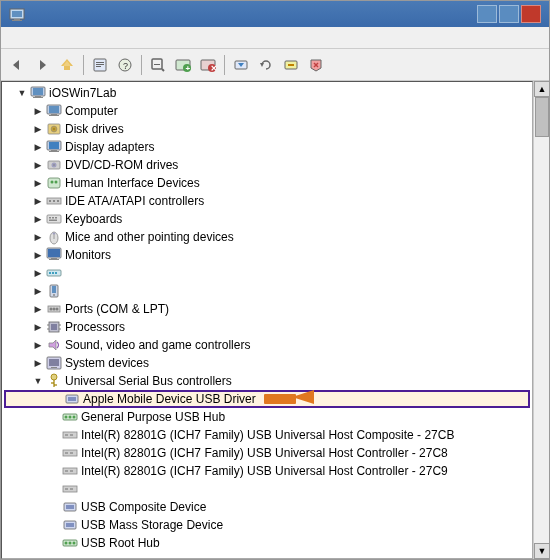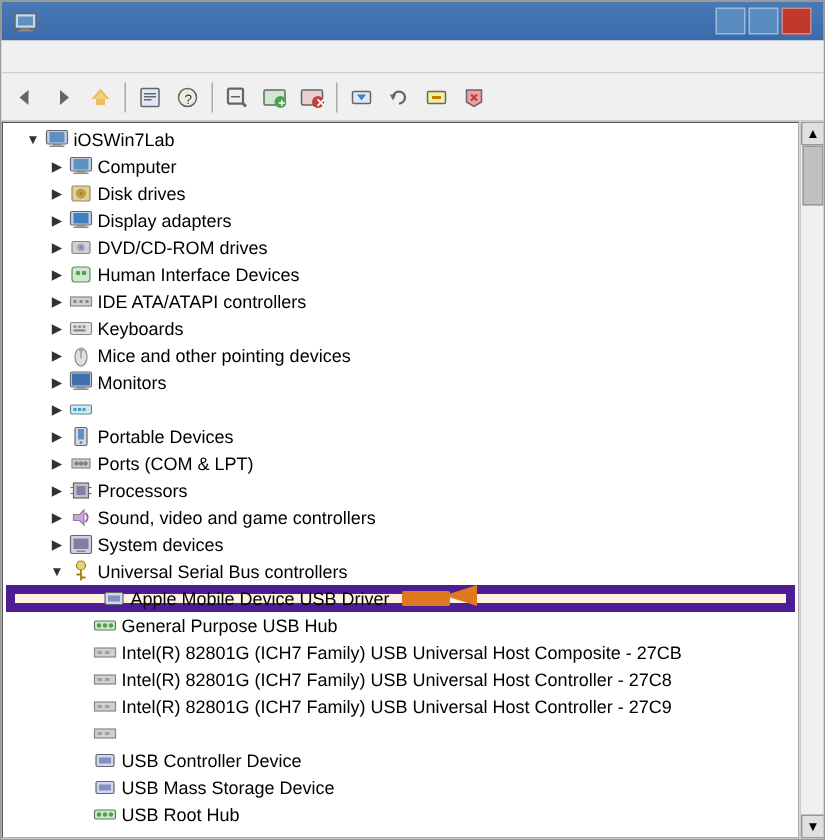--- a/index.html
+++ b/index.html
@@ -153,21 +153,21 @@
     .tree-item {
       display: flex;
       align-items: center;
       padding: 1px 2px;
       cursor: pointer;
       white-space: nowrap;
       height: 18px;
     }
     .tree-item.highlighted {
       background: #fff3e0;
-      border: 6px solid #4c1d95;
+      border: 2px solid #4c1d95;
     }
     .tree-arrow {
       width: 16px;
       height: 16px;
       display: inline-flex;
       align-items: center;
       justify-content: center;
       font-size: 9px;
       color: #333;
       flex-shrink: 0;
@@ -453,21 +453,20 @@
         <div class="tree-item">
     <span style="width:24px;display:inline-block;flex-shrink:0"></span>
     <span class="tree-arrow">▶</span>
     <span class="tree-icon">
             <svg width="16" height="16" viewBox="0 0 16 16">
               <rect x="4" y="2" width="8" height="12" rx="1" fill="#d0d8e8" stroke="#666" stroke-width="0.8"></rect>
               <rect x="6" y="3" width="4" height="7" fill="#6090c0"></rect>
               <circle cx="8" cy="12" r="1" fill="#888"></circle>
             </svg>
           </span>
-    <span class="tree-label">Portable Devices</span>
 
   </div>
         <div class="tree-item">
     <span style="width:24px;display:inline-block;flex-shrink:0"></span>
     <span class="tree-arrow">▶</span>
     <span class="tree-icon">
             <svg width="16" height="16" viewBox="0 0 16 16">
               <rect x="2" y="5" width="12" height="6" fill="#d0d0d0" stroke="#888" stroke-width="0.8"></rect>
               <circle cx="5" cy="8" r="1.5" fill="#808080"></circle>
               <circle cx="8" cy="8" r="1.5" fill="#808080"></circle>
@@ -621,21 +620,21 @@
   </div>
         <div class="tree-item">
     <span style="width:40px;display:inline-block;flex-shrink:0"></span>
     <span style="width:16px;display:inline-block"></span>
     <span class="tree-icon">
             <svg width="16" height="16" viewBox="0 0 16 16">
               <rect x="2" y="4" width="12" height="8" rx="1" fill="#d0d8f0" stroke="#666" stroke-width="0.8"></rect>
               <rect x="4" y="6" width="8" height="4" fill="#8090c0"></rect>
             </svg>
           </span>
-    <span class="tree-label">USB Controller Device</span>
+    <span class="tree-label">USB Composite Device</span>
 
   </div>
         <div class="tree-item">
     <span style="width:40px;display:inline-block;flex-shrink:0"></span>
     <span style="width:16px;display:inline-block"></span>
     <span class="tree-icon">
             <svg width="16" height="16" viewBox="0 0 16 16">
               <rect x="2" y="4" width="12" height="8" rx="1" fill="#d0d8f0" stroke="#666" stroke-width="0.8"></rect>
               <rect x="4" y="6" width="8" height="4" fill="#8090c0"></rect>
             </svg>

